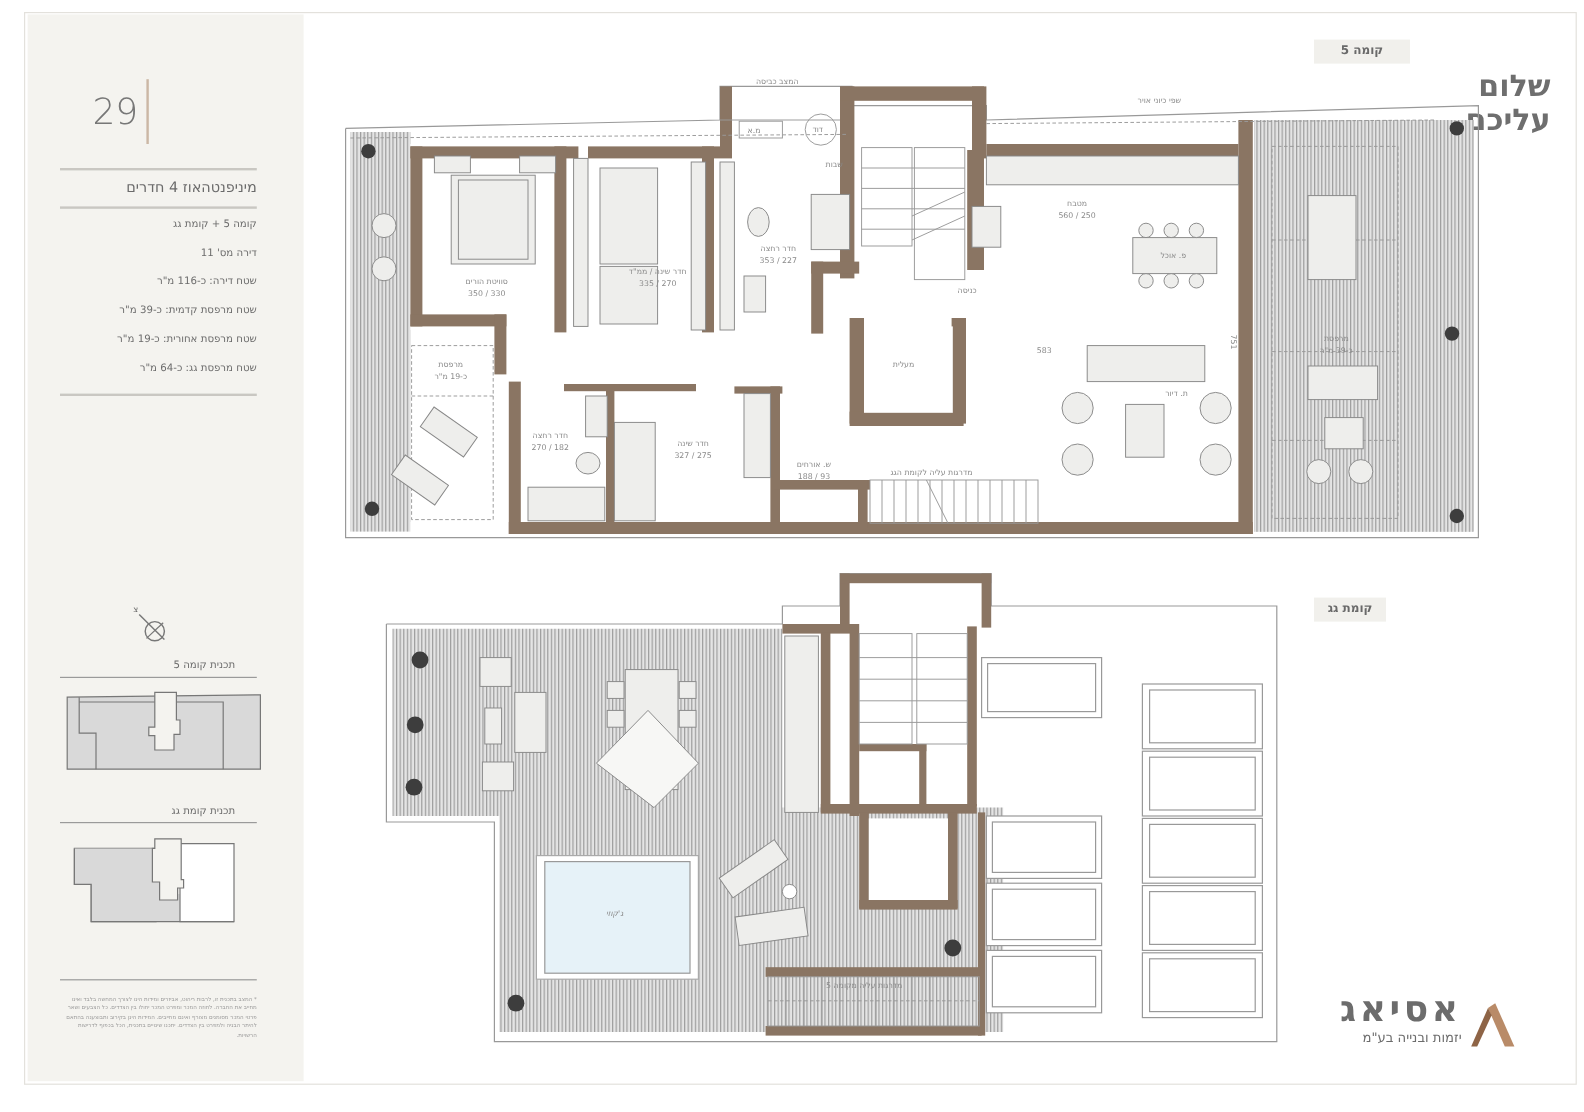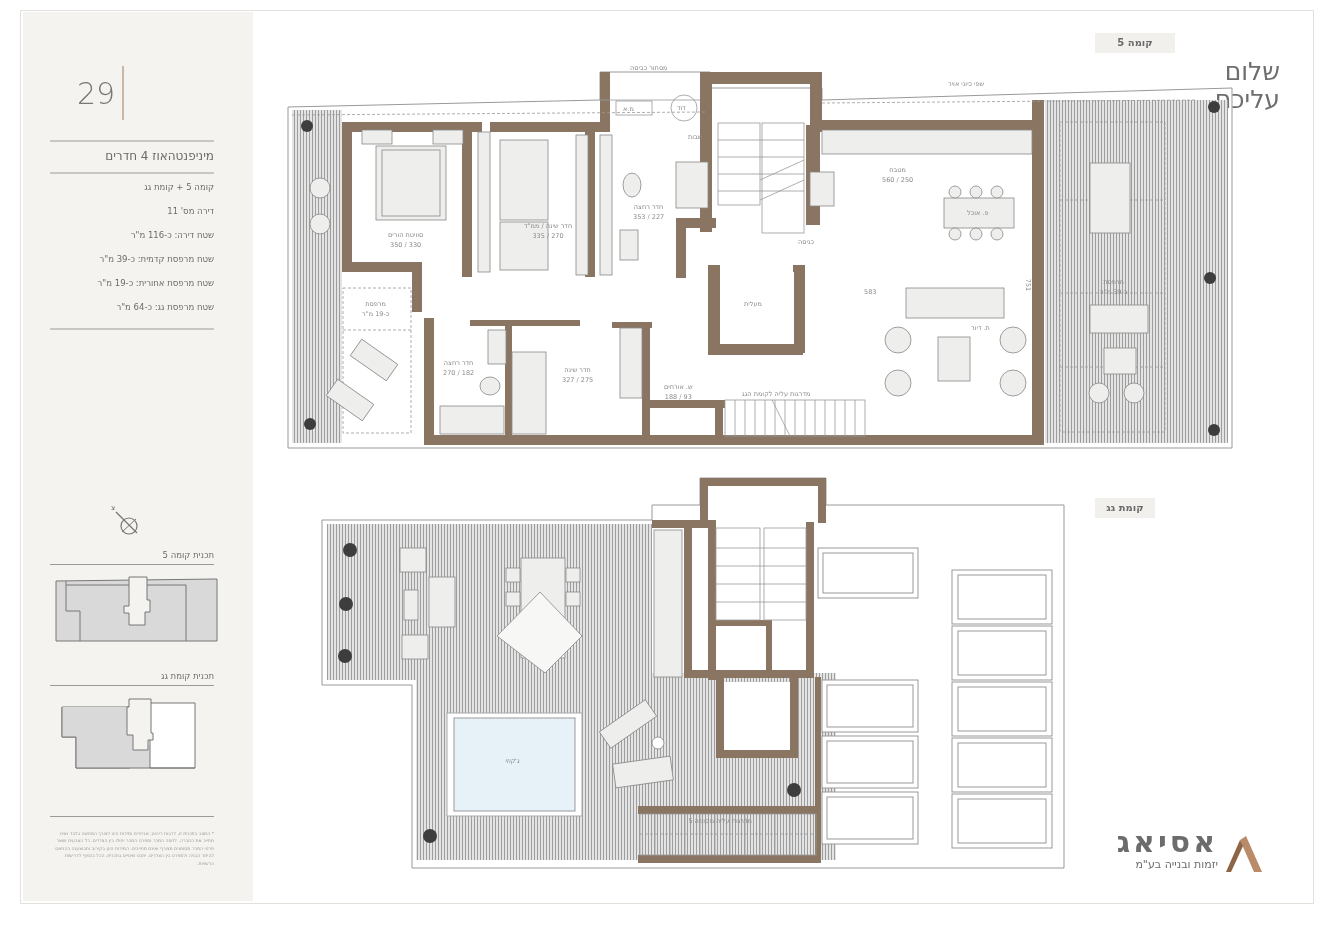--- a/index.html
+++ b/index.html
@@ -1,25 +1,25 @@
 <!DOCTYPE html>
 <html><head>
 <meta charset="utf-8">
 <style>
   html,body{margin:0;padding:0;background:#ffffff;}
   body{width:1320px;height:927px;position:relative;overflow:hidden;font-family:"DejaVu Sans",sans-serif;color:#6b6b6b;}
   .page{position:absolute;left:20px;top:10px;width:1292px;height:892px;background:#fff;border:1px solid #e3e1dc;}
   .sidebar{position:absolute;left:23px;top:12px;width:230px;height:889px;background:#f4f3ef;}
-  .logo-heb{position:absolute;right:40px;top:58px;font-size:25px;line-height:28px;color:#6e6e6e;direction:rtl;text-align:right;font-weight:400;}
+  .logo-heb{position:absolute;right:28px;top:58px;font-size:25px;line-height:28px;color:#6e6e6e;direction:rtl;text-align:right;font-weight:700;}
   .logo-num{position:absolute;left:77px;top:76px;font-size:30px;color:#777;font-weight:300;}
   .logo-div{position:absolute;left:122px;top:66px;width:2px;height:54px;background:#cbb7a5;}
   .hr{position:absolute;left:50px;width:164px;height:2px;background:#c9c7c2;}
   .title{position:absolute;left:50px;width:164px;top:149px;font-size:12px;text-align:right;direction:rtl;color:#6b6b6b;}
   .spec{position:absolute;left:50px;width:164px;font-size:8.5px;text-align:right;direction:rtl;color:#6b6b6b;}
-  .plan-label{position:absolute;left:50px;width:164px;font-size:8.5px;text-align:right;direction:rtl;color:#6b6b6b;}
+  .plan-label{position:absolute;left:32px;width:164px;font-size:8.5px;text-align:right;direction:rtl;color:#6b6b6b;}
   .disclaimer{position:absolute;left:50px;width:164px;top:830px;font-size:4.6px;line-height:7.4px;text-align:right;direction:rtl;color:#9a9a9a;}
   .floor-tag{position:absolute;background:#f1f0ec;font-size:10px;font-weight:bold;color:#6a6a6a;text-align:center;direction:rtl;}
   .room-label{position:absolute;font-size:6.5px;color:#8a8a8a;text-align:center;direction:rtl;line-height:10px;white-space:nowrap;}
   .brand{position:absolute;left:1098px;top:826px;width:120px;direction:rtl;text-align:right;}
   .brand-name{font-size:30px;font-weight:bold;color:#6c6c6c;letter-spacing:3px;line-height:32px;}
   .brand-sub{font-size:11px;color:#6c6c6c;}
   svg{position:absolute;left:0;top:0;}
 </style>
 </head>
 <body>
@@ -220,21 +220,21 @@
 
   <g fill="#3d3d3d">
     <circle cx="307" cy="126" r="6"></circle>
       <circle cx="1214" cy="107" r="6"></circle>
     <circle cx="1210" cy="278" r="6"></circle>
       <circle cx="1214" cy="430" r="6"></circle>
       <circle cx="310" cy="424" r="6"></circle>
   </g>
 </svg>
 
-<div class="room-label" style="left:630px;top:63px;">מסתור כביסה</div>
+<div class="room-label" style="left:630px;top:63px;">המצב כביסה</div>
 <div class="room-label" style="left:623px;top:104px;">מ.א</div>
 <div class="room-label" style="left:677px;top:103px;">דוד</div>
 <div class="room-label" style="left:688px;top:132px;">שבות</div>
 <div class="room-label" style="left:948px;top:79px;">שפי כיוני אויר</div>
 
 <div class="room-label" style="left:388px;top:230px;">
   <div>סוויטת הורים</div>
   <div>330 / 350</div>
 </div>
 <div class="room-label" style="left:524px;top:221px;">

